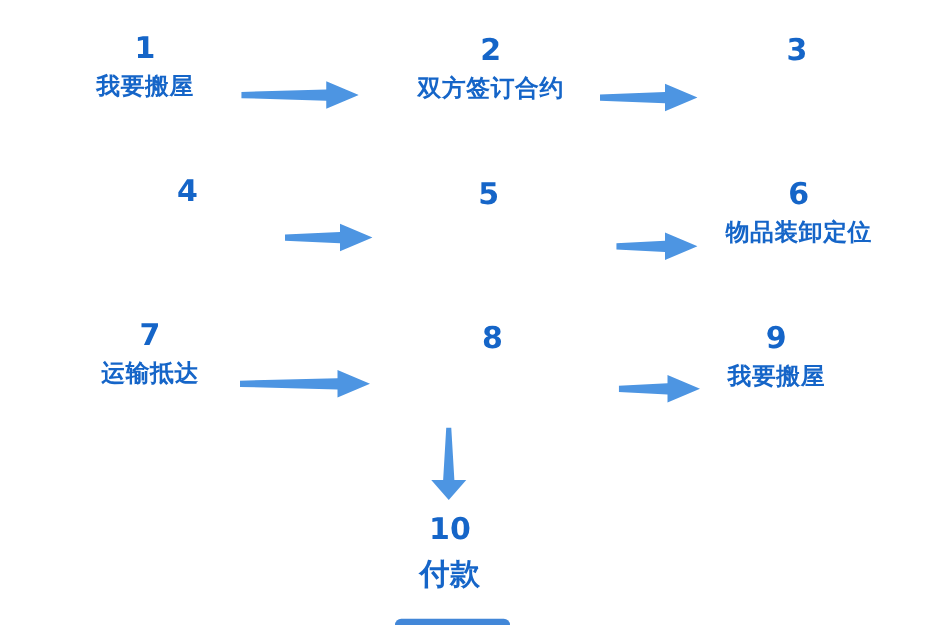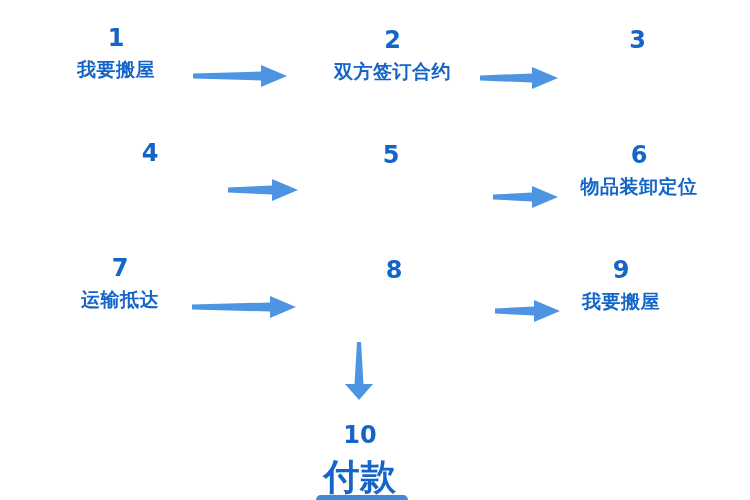--- a/index.html
+++ b/index.html
@@ -31,23 +31,23 @@
   
   .s1  { left: 40px;  top: 26px;  width: 152px; }
   .s2  { left: 300px; top: 28px;  width: 185px; }
   .s3  { left: 555px; top: 28px;  width: 165px; }
   .s4  { left: 52px;  top: 141px; width: 196px; }
   .s5  { left: 305px; top: 143px; width: 172px; }
   .s6  { left: 556px; top: 143px; width: 166px; }
   .s7  { left: 45px;  top: 256px; width: 150px; }
   .s8  { left: 300px; top: 258px; width: 188px; }
   .s9  { left: 556px; top: 258px; width: 130px; }
-  .s10 { left: 308px; top: 423px; width: 104px; }
+  .s10 { left: 308px; top: 411px; width: 104px; }
   .s10 .num   { margin-bottom: 12px; }
-  .s10 .label { font-size: 36px; }
+  .s10 .label { font-size: 24px; }
 
   .arrow { position: absolute; display: block; }
   .arrow polygon { fill: #4d95e2; }
   .a1 { left: 193px; top: 64px; }
   .a2 { left: 480px; top: 66px; }
   .a3 { left: 228px; top: 178px; }
   .a4 { left: 493px; top: 185px; }
   .a5 { left: 192px; top: 295px; }
   .a6 { left: 495px; top: 299px; }
   .a7 { left: 344px; top: 342px; }

